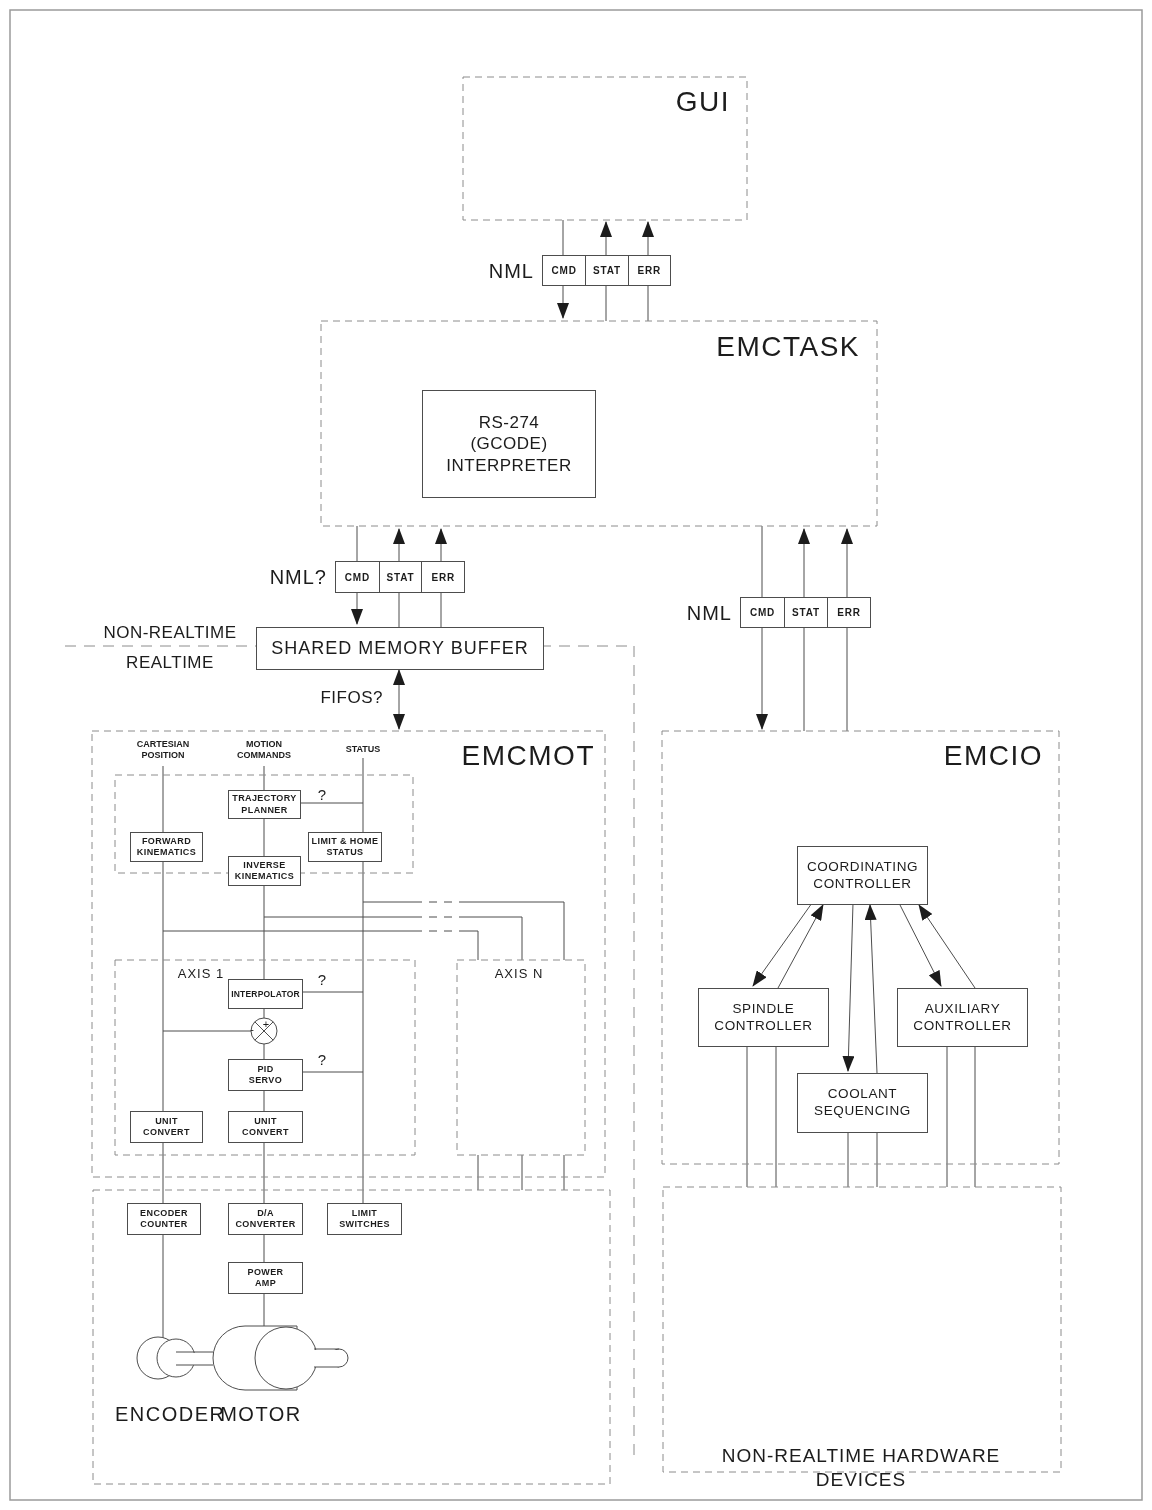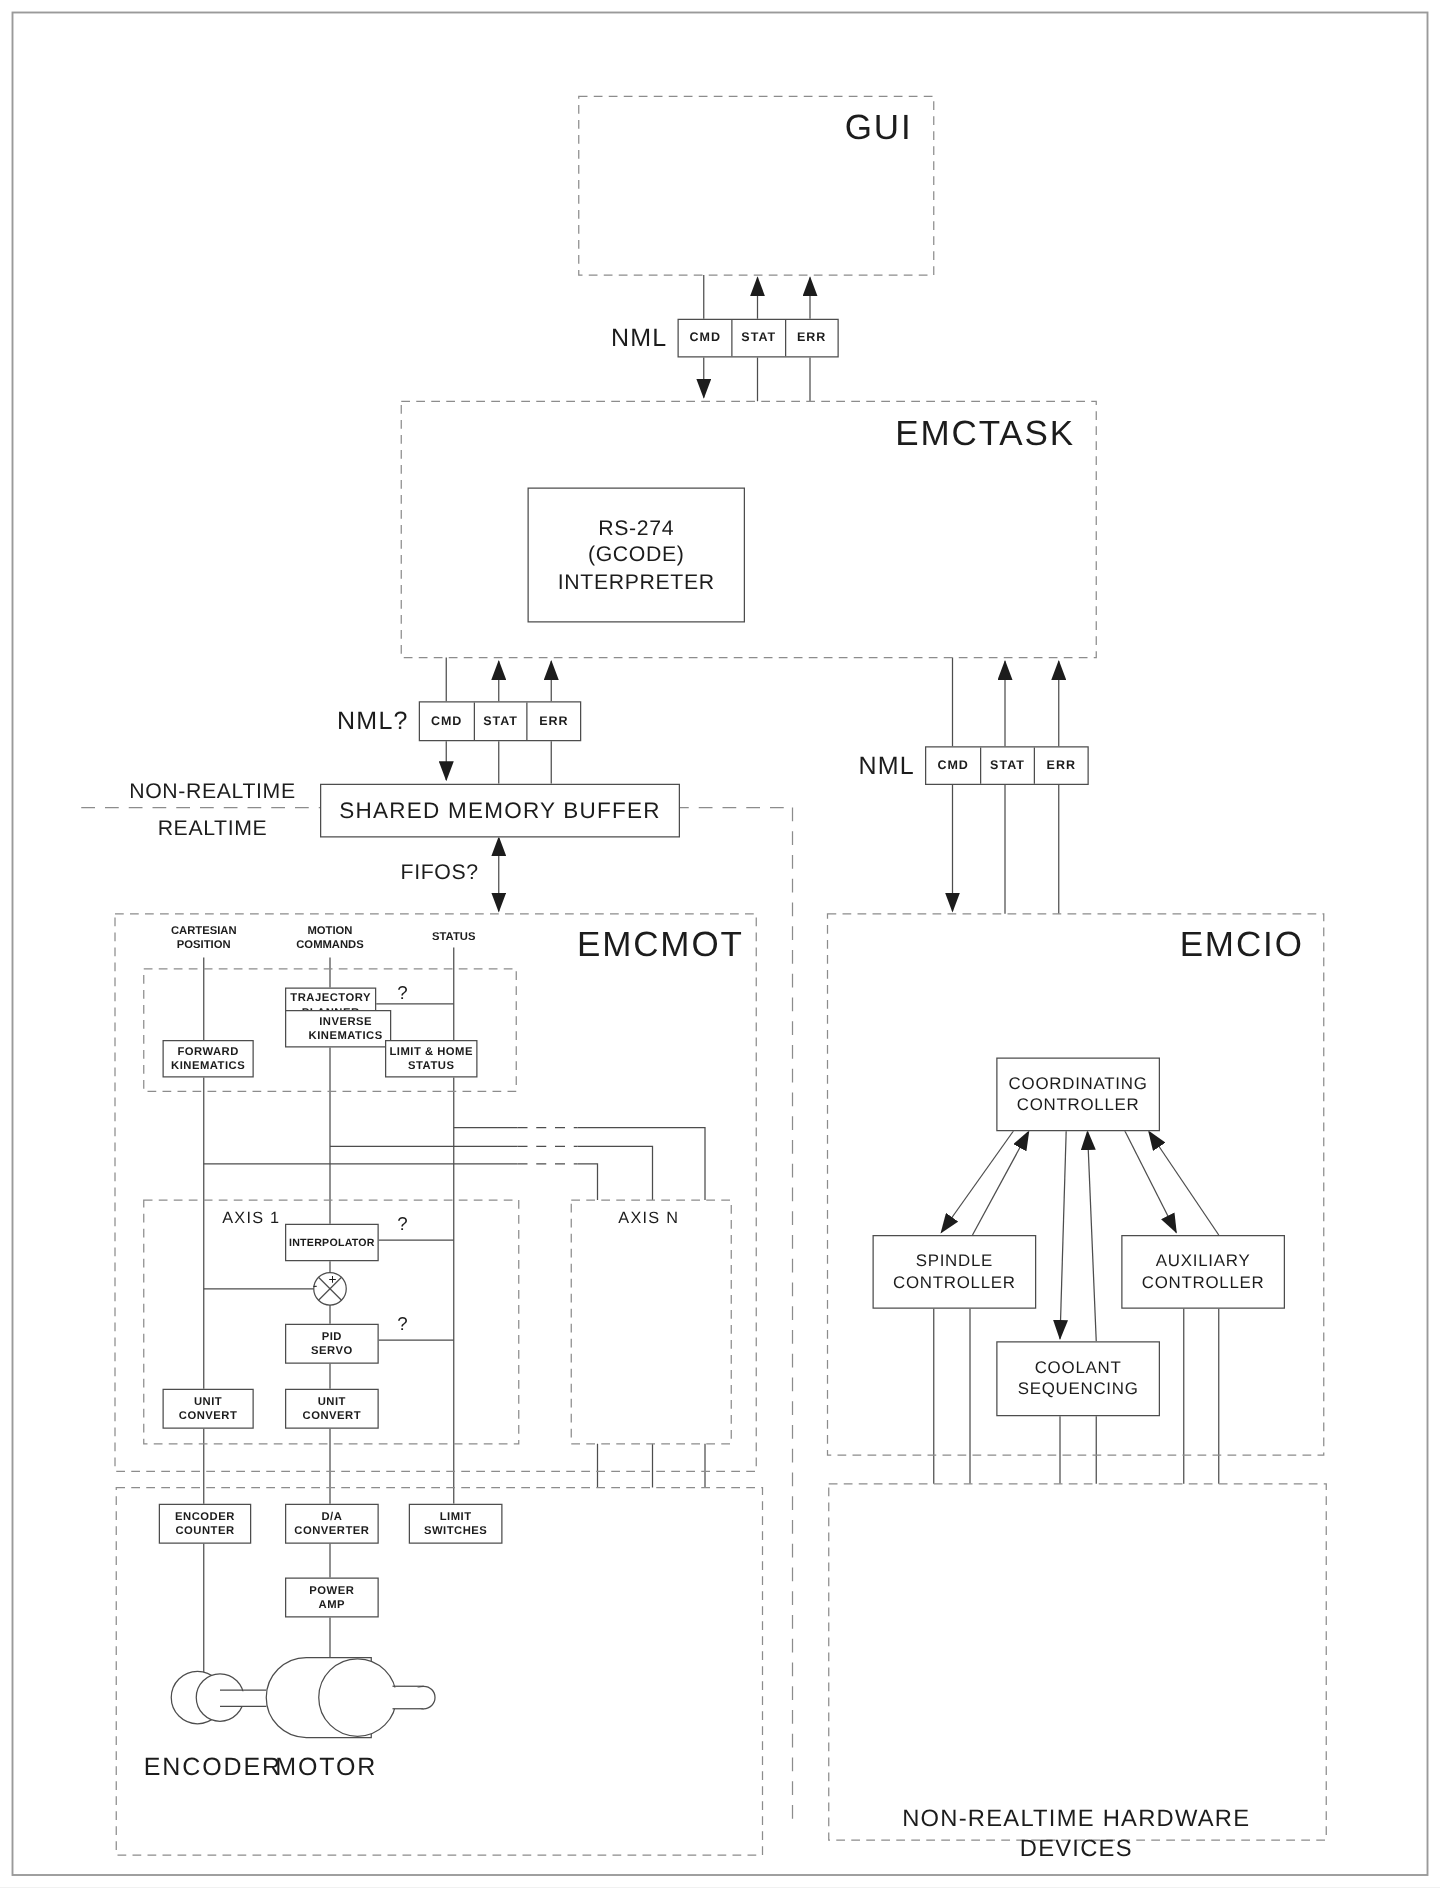--- a/index.html
+++ b/index.html
@@ -193,21 +193,21 @@
   <div class="lbl collbl" style="left:224px; top:739px; width:80px;">MOTION
 COMMANDS</div>
   <div class="lbl collbl" style="left:323px; top:744px; width:80px;">STATUS</div>
 
   <div class="box f9" style="left:228px; top:790px; width:71px; height:27px;">TRAJECTORY
 PLANNER</div>
   <div class="lbl qmark" style="left:312px; top:786px; width:20px;">?</div>
 
   <div class="box f9" style="left:130px; top:832px; width:71px; height:28px;">FORWARD
 KINEMATICS</div>
-  <div class="box f9" style="left:228px; top:808px; width:71px; height:28px;padding-left:12px;">INVERSE
+  <div class="box f9" style="left:228px; top:856px; width:71px; height:28px;">INVERSE
 KINEMATICS</div>
   <div class="box f9" style="left:308px; top:832px; width:72px; height:28px;">LIMIT &amp; HOME
 STATUS</div>
 
   <div class="lbl axis" style="left:166px; top:966px; width:70px;">AXIS 1</div>
   <div class="lbl axis" style="left:484px; top:966px; width:70px;">AXIS N</div>
 
   <div class="box f85" style="left:228px; top:979px; width:73px; height:28px;">INTERPOLATOR</div>
   <div class="lbl qmark" style="left:312px; top:971px; width:20px;">?</div>
 

